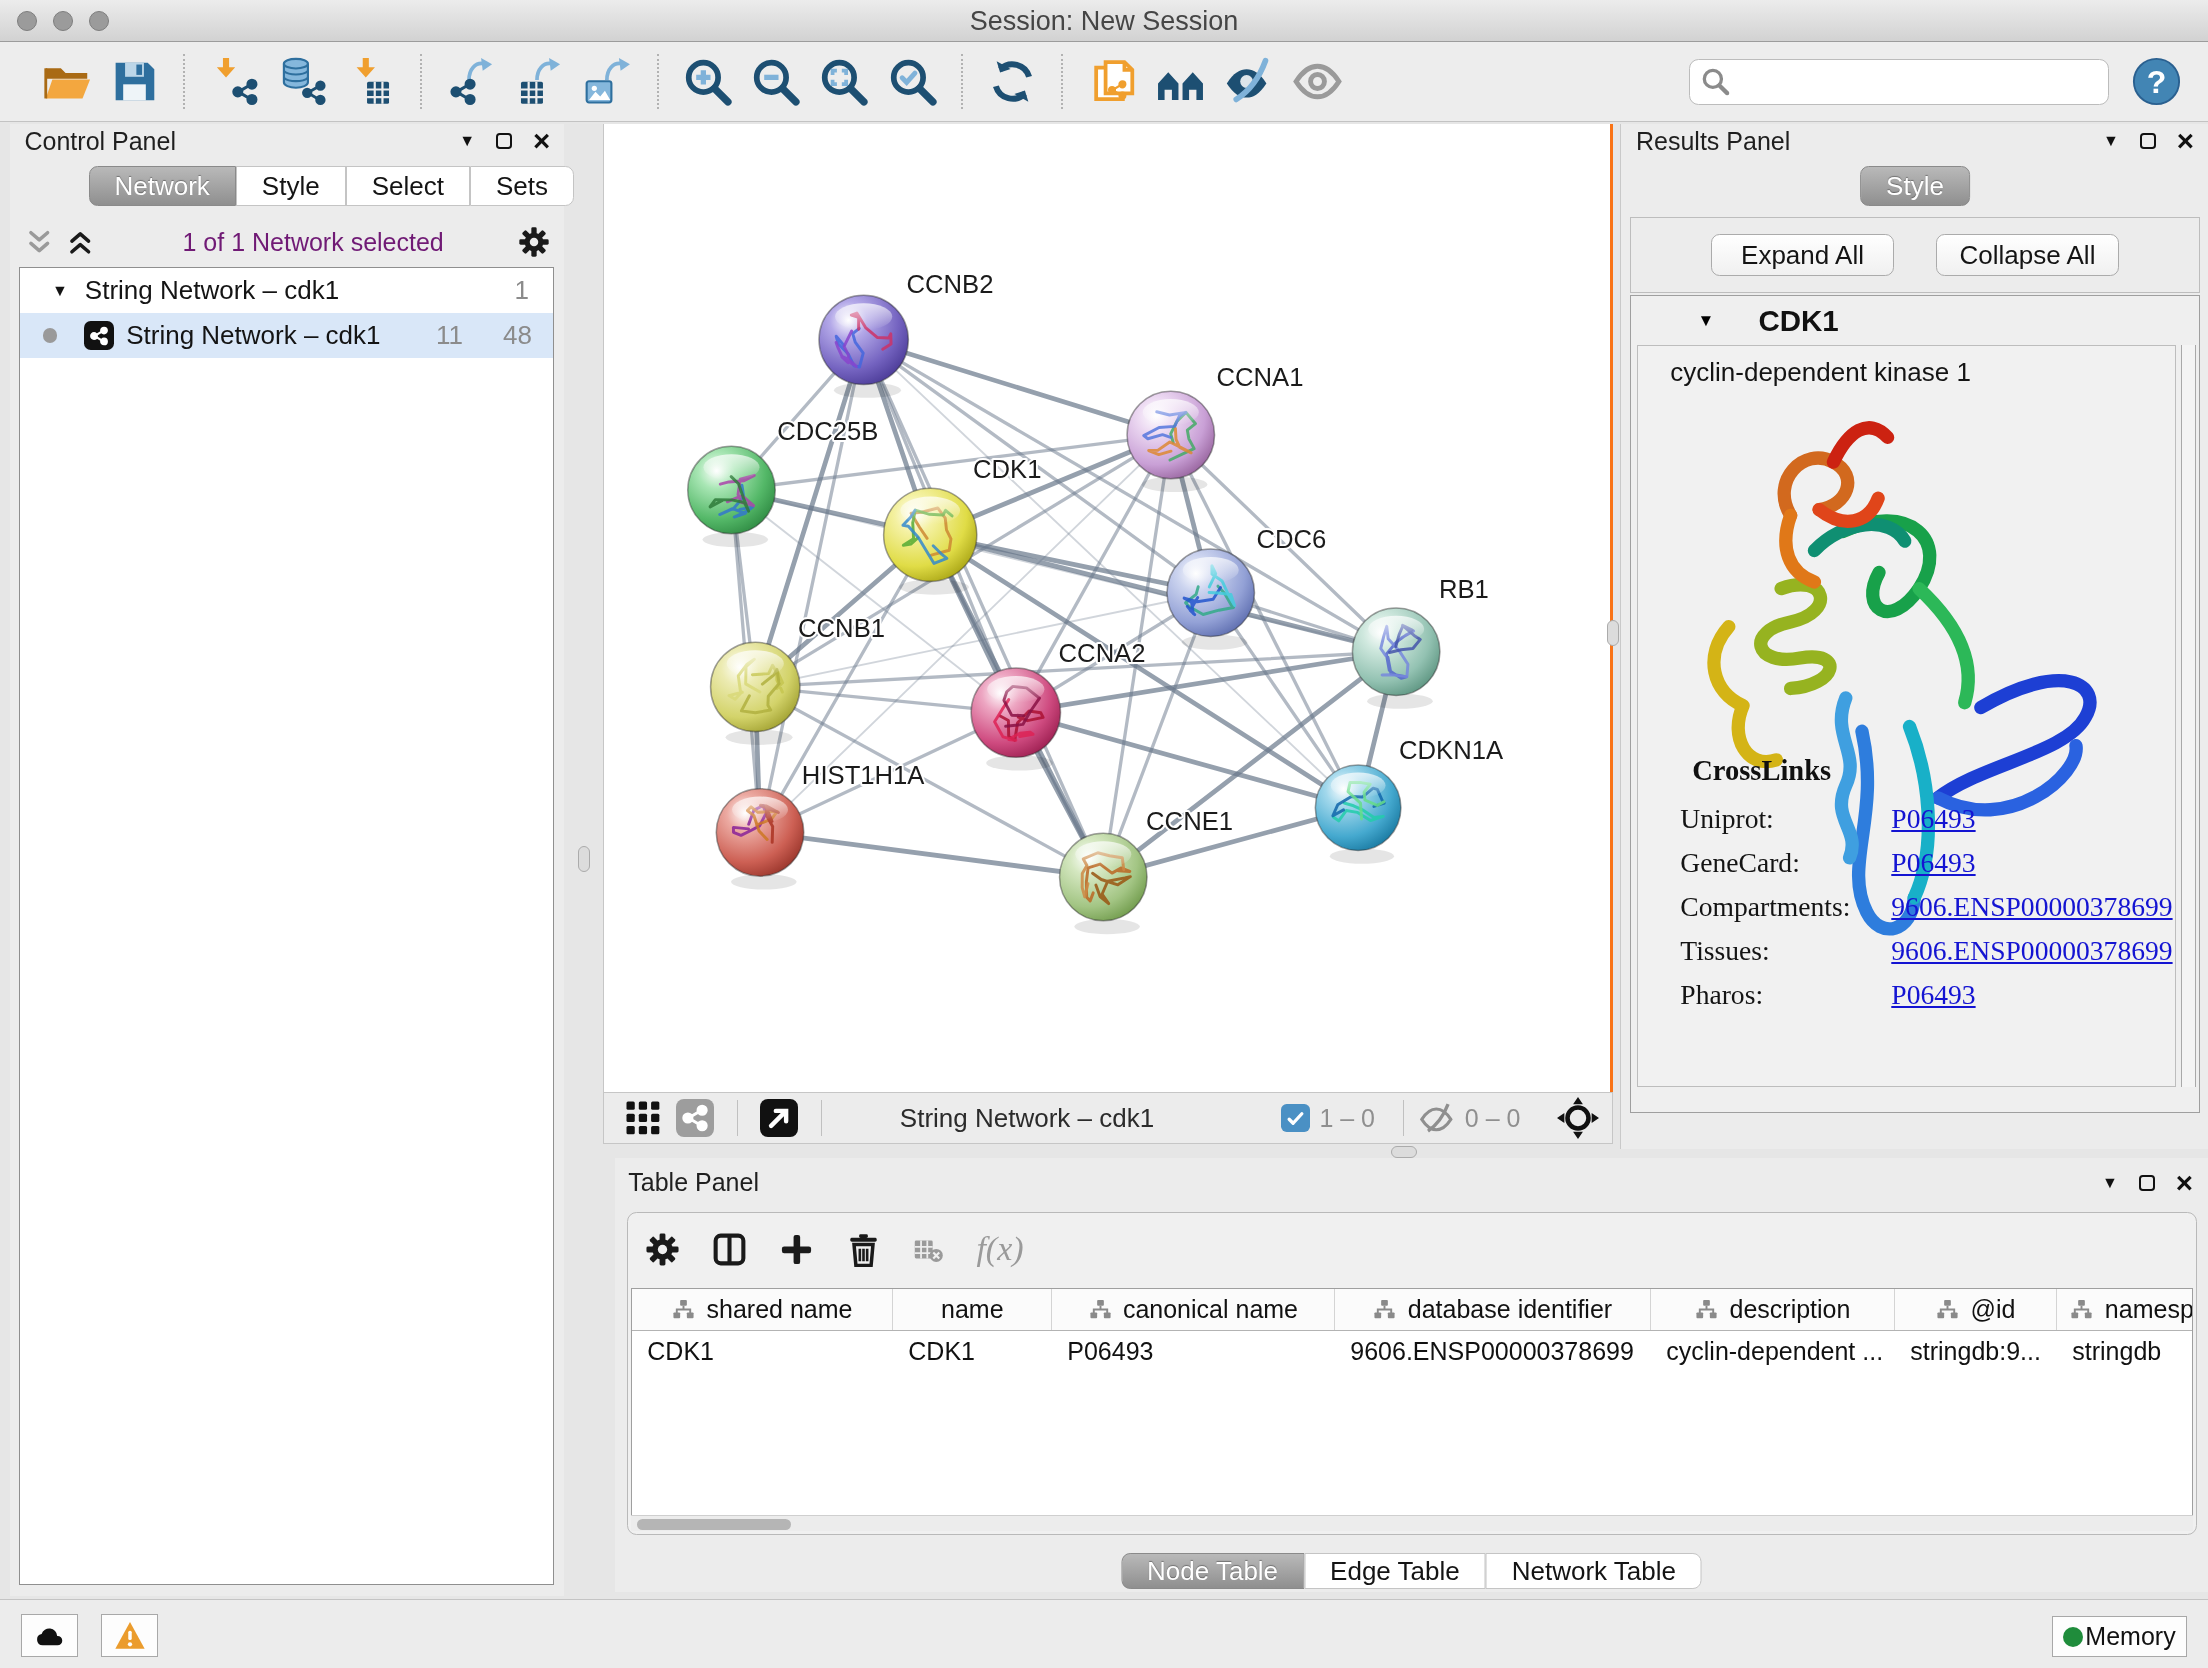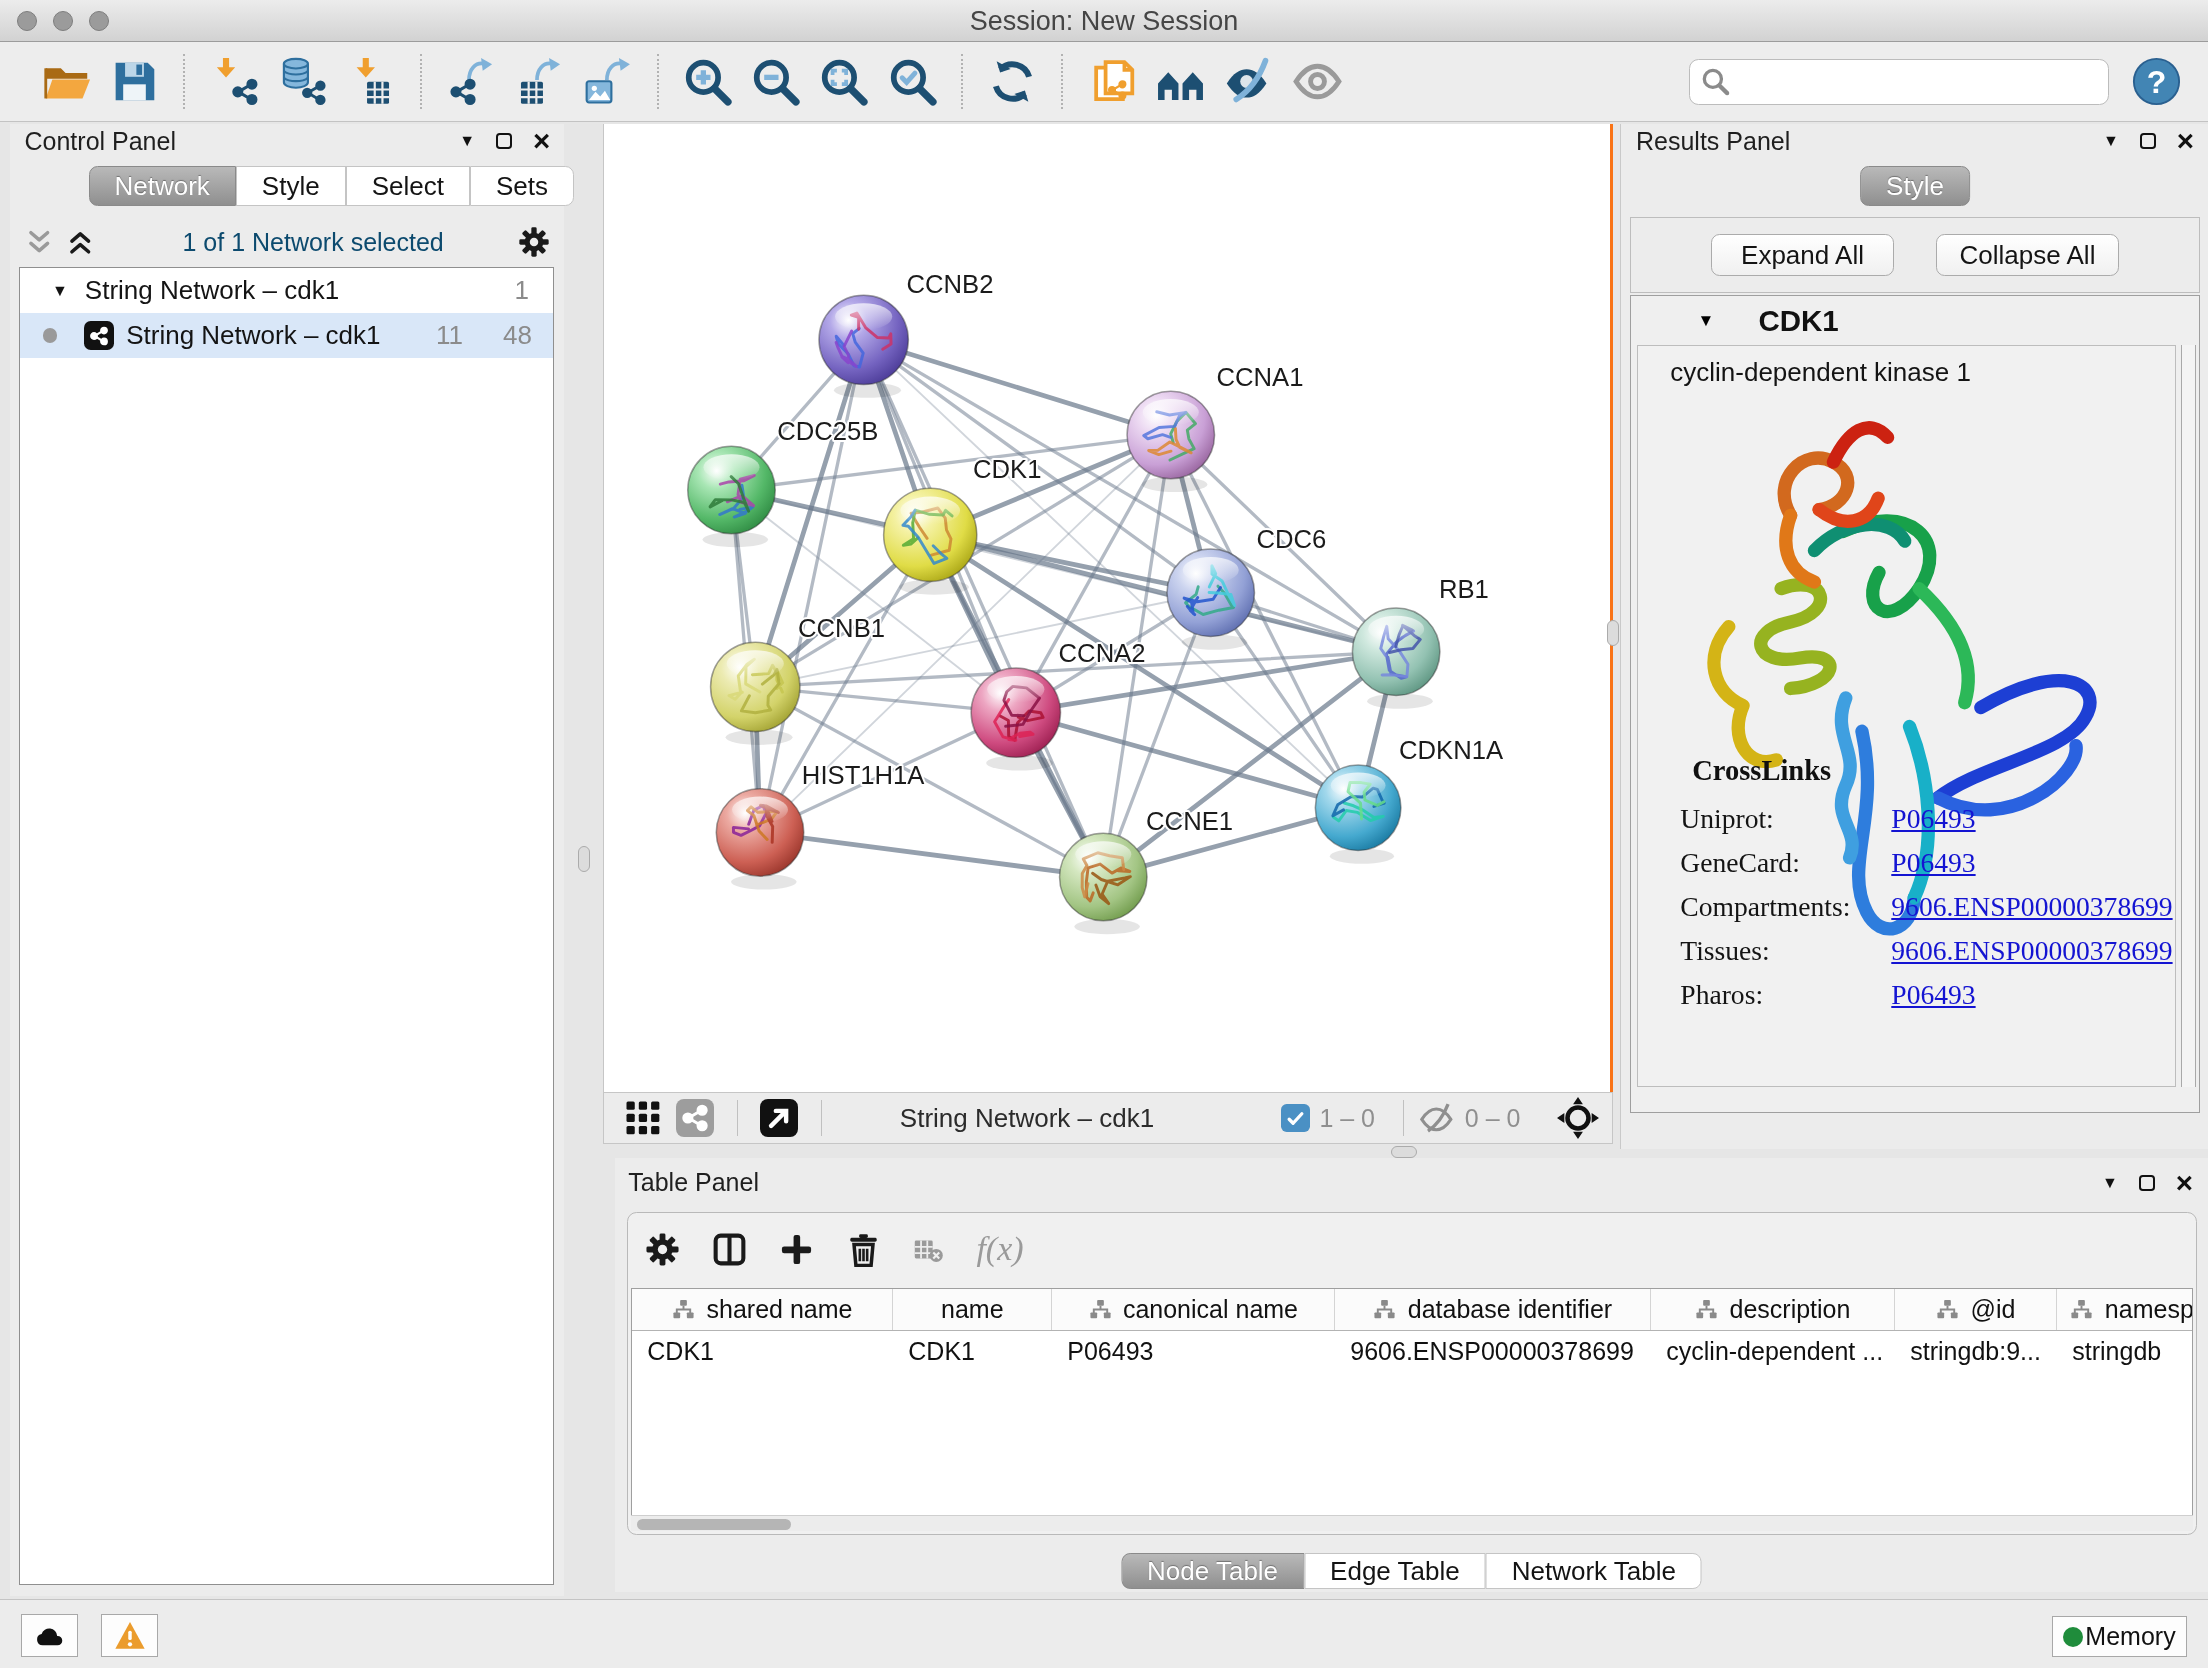--- a/index.html
+++ b/index.html
@@ -42,21 +42,21 @@
   .tab:first-child { border-radius:8.6px 0 0 8.6px; }
   .tab:last-child { border-radius:0 8.6px 8.6px 0; }
 
   
   .control-panel { position:absolute; left:9.5px; top:124px; width:554px; height:1472px; background:#ececec; }
   .cp-header { position:absolute; left:15px; right:13.3px; top:0; height:34px; display:flex;
     align-items:center; justify-content:space-between; }
   .cp-tabs { position:absolute; left:79px; top:42px; display:flex; }
   .cp-status { position:absolute; left:15px; right:13.3px; top:97px; height:42px; display:flex; align-items:center; }
   .cp-status .chev { width:28.5px; height:28.5px; margin-right:13.3px; }
-  .cp-status .stxt { flex:1; text-align:center; font-size:25px; color:#0c4a6e; }
+  .cp-status .stxt { flex:1; text-align:center; font-size:25px; color:#701a75; }
   .cp-status .gear { width:32px; height:32px; }
   .tree-box { position:absolute; left:9.5px; top:143px; width:535px; height:1318px; background:#fff;
     border:1.9px solid #8f8f8f; }
   .tree-row { height:45px; display:flex; align-items:center; font-size:26px; color:#141414; }
   .tree-row .exp { font-size:16px; margin:0 17px 0 32px; }
   .tree-row .cnt { color:#8b8b8b; }
   .tree-row.sel { background:#d9e7f8; }
   .dot { width:14.3px; height:14.3px; border-radius:50%; background:#9a9a9a; margin:0 27px 0 23px; }
   .badge { width:29.5px; height:29.5px; background:#111; border-radius:6.7px; display:flex; align-items:center;
     justify-content:center; margin-right:12.4px; }

